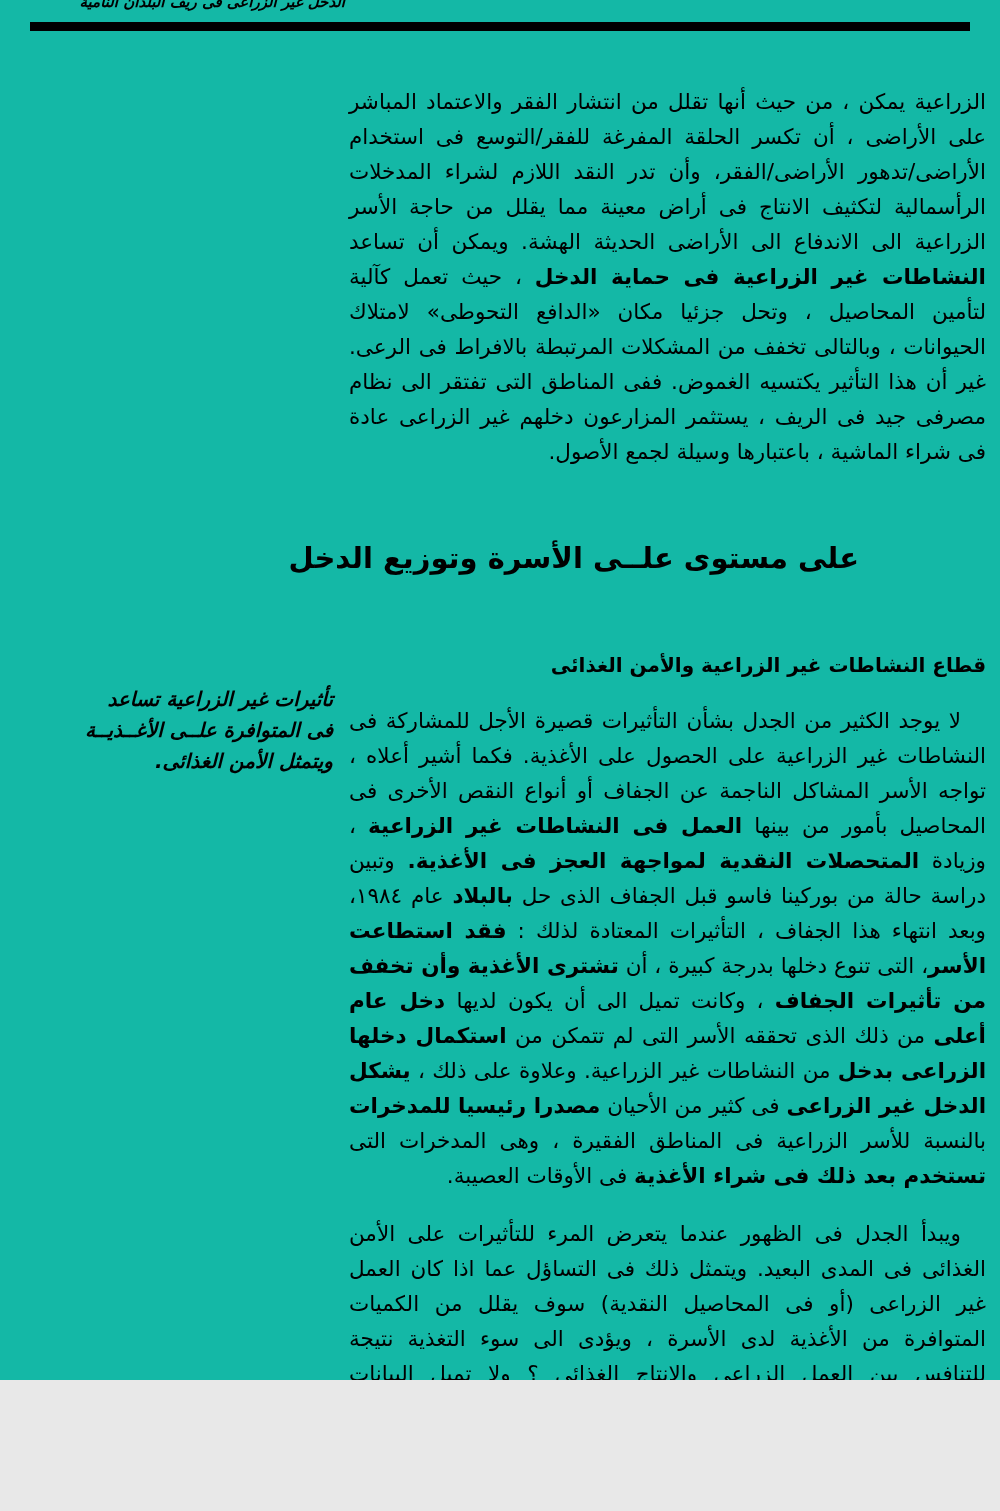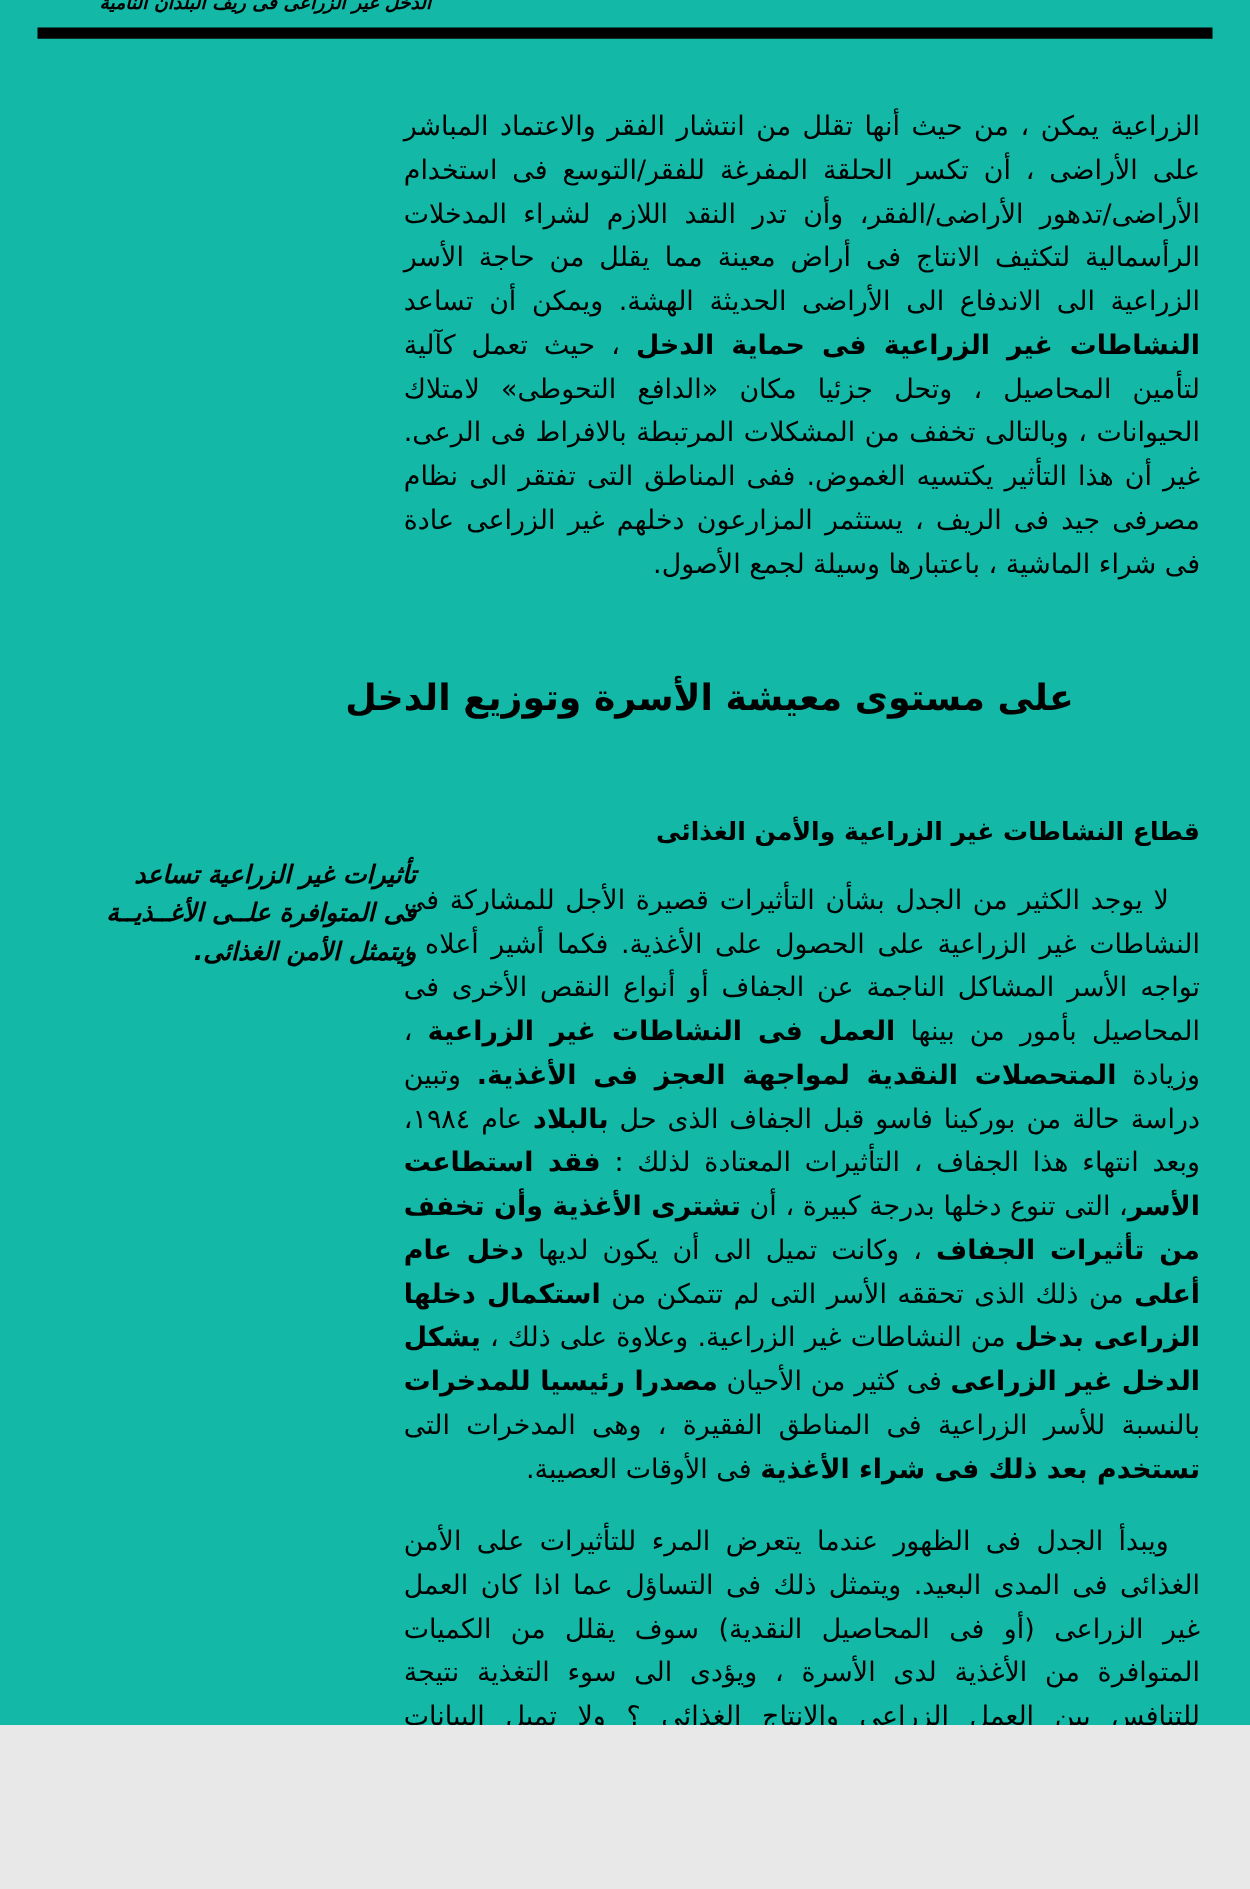--- a/index.html
+++ b/index.html
@@ -36,21 +36,21 @@
     top: 22px;
     left: 30px;
     width: 940px;
     height: 9px;
     background: #000000;
   }
 
   
   .body-block {
     position: absolute;
-    right: 40px;
+    right: 14px;
     width: 637px;
     direction: rtl;
     text-align: justify;
     font-size: 21.5px;
     line-height: 35px;
   }
   .block-p1 { top: 84px; }
   .block-rest { top: 650px; }
 
   p.para { margin: 0; padding: 0; }
@@ -108,21 +108,21 @@
 
   <div class="running-head">الدخل غير الزراعى فى ريف البلدان النامية</div>
 
   <div class="header-rule"></div>
 
   <div class="body-block block-p1">
     <p class="para"><span>الزراعية يمكن ، من حيث أنها تقلل من انتشار الفقر والاعتماد المباشر على الأراضى ، أن تكسر الحلقة المفرغة للفقر/التوسع فى استخدام الأراضى/تدهور الأراضى/الفقر، وأن تدر النقد اللازم لشراء المدخلات الرأسمالية لتكثيف الانتاج فى أراض معينة مما يقلل من حاجة الأسر الزراعية الى الاندفاع الى الأراضى الحديثة الهشة. ويمكن أن تساعد </span><span class="b">النشاطات غير الزراعية فى حماية الدخل</span><span> ، حيث تعمل كآلية لتأمين المحاصيل ، وتحل جزئيا مكان «الدافع التحوطى» لامتلاك الحيوانات ، وبالتالى تخفف من المشكلات المرتبطة بالافراط فى الرعى. غير أن هذا التأثير يكتسيه الغموض. ففى المناطق التى تفتقر الى نظام مصرفى جيد فى الريف ، يستثمر المزارعون دخلهم غير الزراعى عادة فى شراء الماشية ، باعتبارها وسيلة لجمع الأصول.</span></p>
   </div>
 
   <div class="section-heading">
-    <div>على مستوى معيشة الأسرة وتوزيع الدخل</div>
+    <div>على مستوى علــى الأسرة وتوزيع الدخل</div>
   </div>
 
   <div class="body-block block-rest">
     <h2 class="subsection-heading">قطاع النشاطات غير الزراعية والأمن الغذائى</h2>
     <p class="para indent"><span>لا يوجد الكثير من الجدل بشأن التأثيرات قصيرة الأجل للمشاركة فى النشاطات غير الزراعية على الحصول على الأغذية. فكما أشير أعلاه ، تواجه الأسر المشاكل الناجمة عن الجفاف أو أنواع النقص الأخرى فى المحاصيل بأمور من بينها </span><span class="b">العمل فى النشاطات غير الزراعية</span><span> ، وزيادة </span><span class="b">المتحصلات النقدية لمواجهة العجز فى الأغذية.</span><span> وتبين دراسة حالة من بوركينا فاسو قبل الجفاف الذى حل </span><span class="b">بالبلاد</span><span> عام ١٩٨٤، وبعد انتهاء هذا الجفاف ، التأثيرات المعتادة لذلك : </span><span class="b">فقد استطاعت الأسر</span><span>، التى تنوع دخلها بدرجة كبيرة ، أن </span><span class="b">تشترى الأغذية وأن تخفف من تأثيرات الجفاف</span><span> ، وكانت تميل الى أن يكون لديها </span><span class="b">دخل عام أعلى</span><span> من ذلك الذى تحققه الأسر التى لم تتمكن من </span><span class="b">استكمال دخلها الزراعى بدخل</span><span> من النشاطات غير الزراعية. وعلاوة على ذلك ، </span><span class="b">يشكل الدخل غير الزراعى</span><span> فى كثير من الأحيان </span><span class="b">مصدرا رئيسيا للمدخرات</span><span> بالنسبة للأسر الزراعية فى المناطق الفقيرة ، وهى المدخرات التى </span><span class="b">تستخدم بعد ذلك فى شراء الأغذية</span><span> فى الأوقات العصيبة.</span></p>
     <p class="para indent"><span>ويبدأ الجدل فى الظهور عندما يتعرض المرء للتأثيرات على الأمن الغذائى فى المدى البعيد. ويتمثل ذلك فى التساؤل عما اذا كان العمل غير الزراعى (أو فى المحاصيل النقدية) سوف يقلل من الكميات المتوافرة من الأغذية لدى الأسرة ، ويؤدى الى سوء التغذية نتيجة للتنافس بين العمل الزراعى والانتاج الغذائى ؟ ولا تميل البيانات المتوافرة الى تأييد هذا الموقف. ففى دراسة متعددة الأقطار (شملت ١٣ دراسة حالة فى أفريقيا وآسيا وأمريكا اللاتينية) لبحث ما اذا كانت الأسر الفقيرة التى تعانى من نقص الأغذية تعتمد على مصادر الدخل غير الزراعى بدرجة تفوق اعتماد</span></p>
   </div>
 
   <div class="margin-note">
     <div>تأثيرات غير الزراعية تساعد</div>

